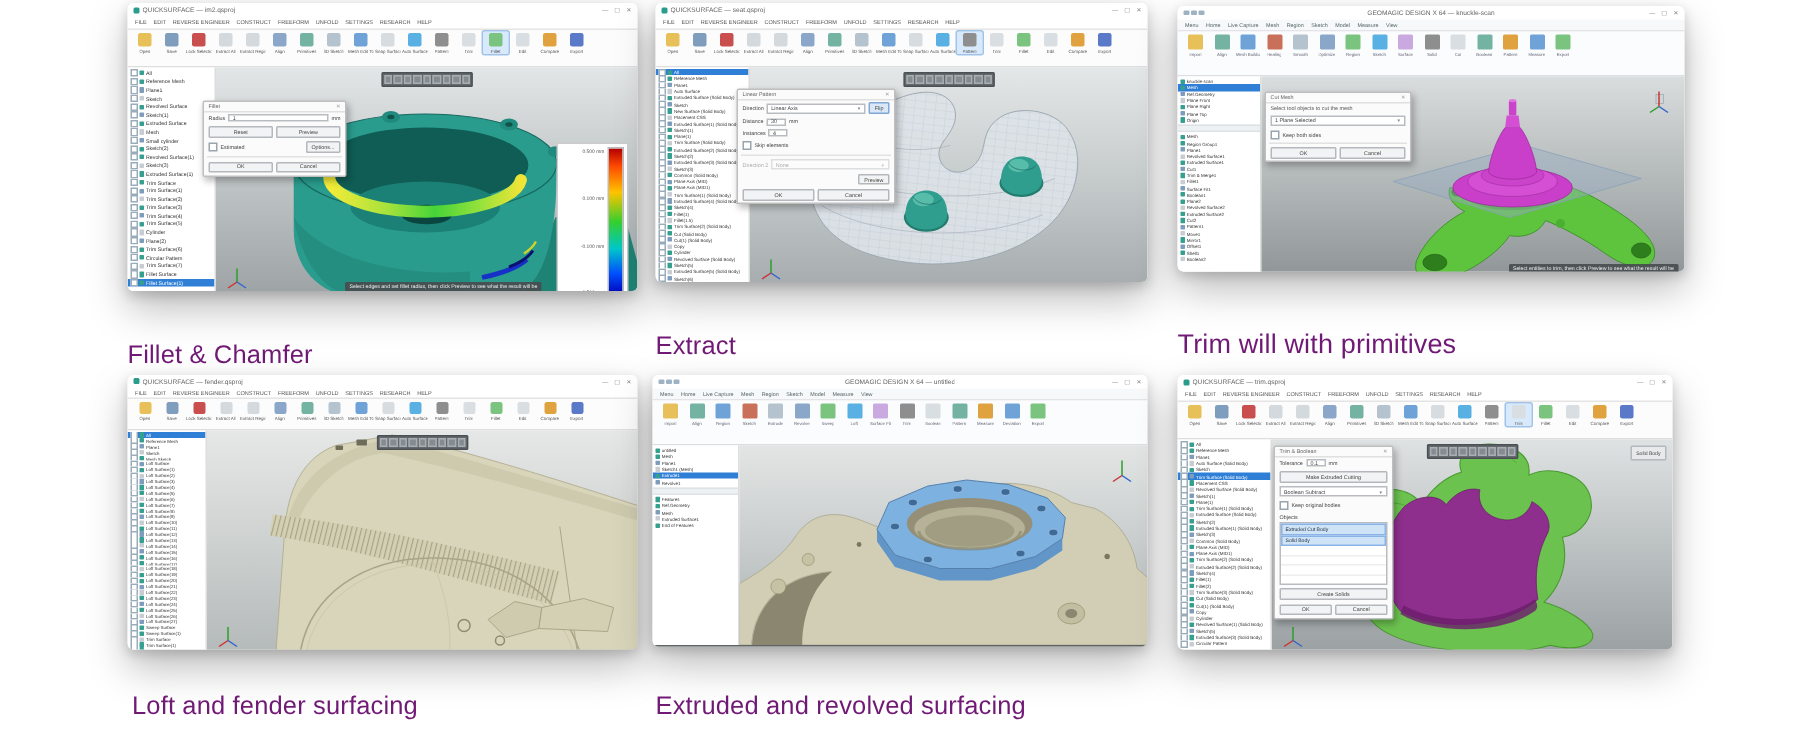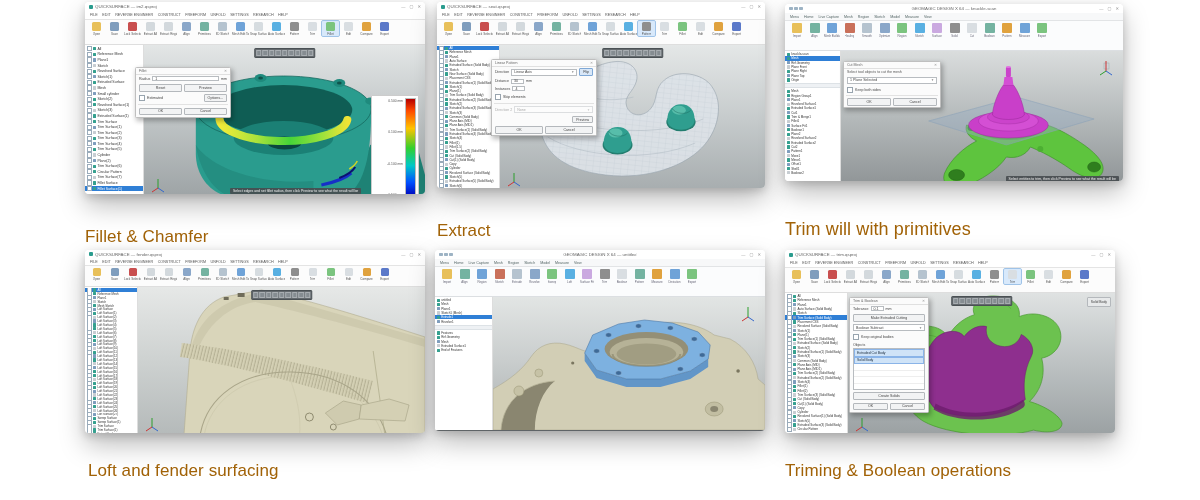--- a/index.html
+++ b/index.html
@@ -1,18 +1,18 @@
 <!DOCTYPE html>
 <html><head>
 <meta charset="utf-8">
 <style>
   html,body{margin:0;padding:0;background:#ffffff;}
   #stage{position:relative;width:1200px;height:500px;background:#ffffff;overflow:hidden;
          font-family:"Liberation Sans",sans-serif;}
-  .caption{position:absolute;font-size:17px;color:#a16207;letter-spacing:.1px;}
+  .caption{position:absolute;font-size:17px;color:#701a75;letter-spacing:.1px;}
   .caption.big{font-size:18px;}
 
   
   .win{position:absolute;background:#fff;border-radius:4px;overflow:hidden;
        box-shadow:0 12px 26px rgba(0,0,0,.26),0 3px 8px rgba(0,0,0,.16);
        font-family:"Liberation Sans",sans-serif;}
   .tb{height:9px;display:flex;align-items:center;padding:0 4px;background:#fff;font-size:4.4px;color:#666;position:relative;}
   .tb .appic{width:4px;height:4px;background:#2a9c8e;border-radius:1px;margin-right:2px;flex:none;}
   .tb .ttl{white-space:nowrap;overflow:hidden;}
   .tb.center .ttl{position:absolute;left:50%;transform:translateX(-50%);}
@@ -1554,20 +1554,21 @@
         </svg>
         <svg class="triad" style="right:8px;top:8px;" width="18" height="18" viewBox="0 0 18 18">
           <path d="M9,12 L9,2" stroke="#2c9e2c" stroke-width="1"></path>
             <path d="M9,12 L3,16" stroke="#cc3333" stroke-width="1"></path>
             <path d="M9,12 L15,16" stroke="#3366cc" stroke-width="1"></path>
         </svg>
       </div>
     </div>
     <div class="sb">Ready</div>
   </div>
+  <div class="caption" style="left:437px;top:461px;">Extruded and revolved surfacing</div>
 
   <div class="win" style="left:785px;top:250px;width:330px;height:183px;">
     <div class="tb">
       <span class="appic"></span>
       <span class="ttl">QUICKSURFACE — trim.qsproj</span>
       <span class="ctr">
           <span>—</span>
           <span>▢</span>
           <span>✕</span>
         </span>
@@ -1888,15 +1889,14 @@
         <div class="row">
             <span class="btn wide">Create Solids</span>
           </div>
         <div class="row">
             <span class="btn wide">OK</span>
             <span class="btn wide">Cancel</span>
           </div>
       </div>
     </div>
   </div>
-  <div class="caption" style="left:785px;top:461px;">Triming &amp; Boolean operations</div>
 
 </div>
 
 </body></html>

